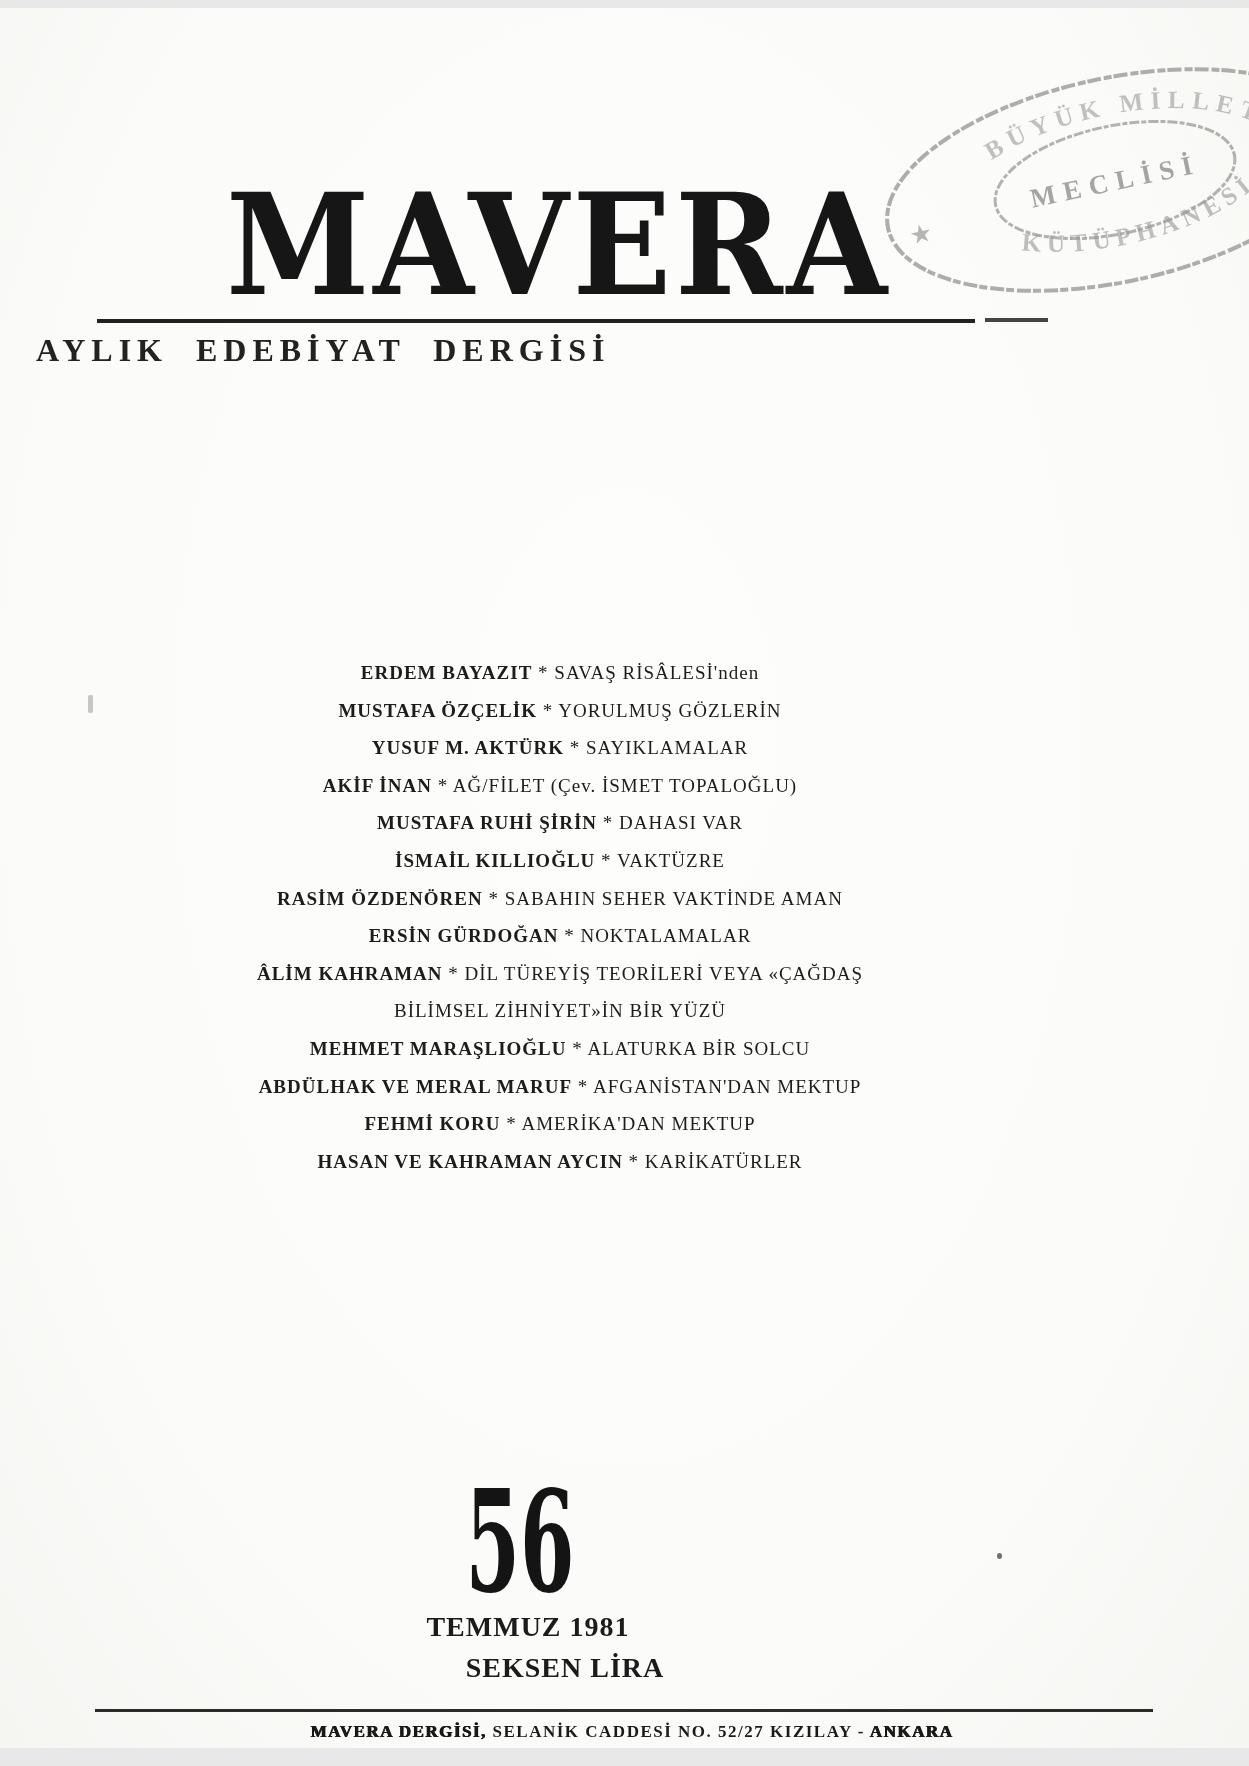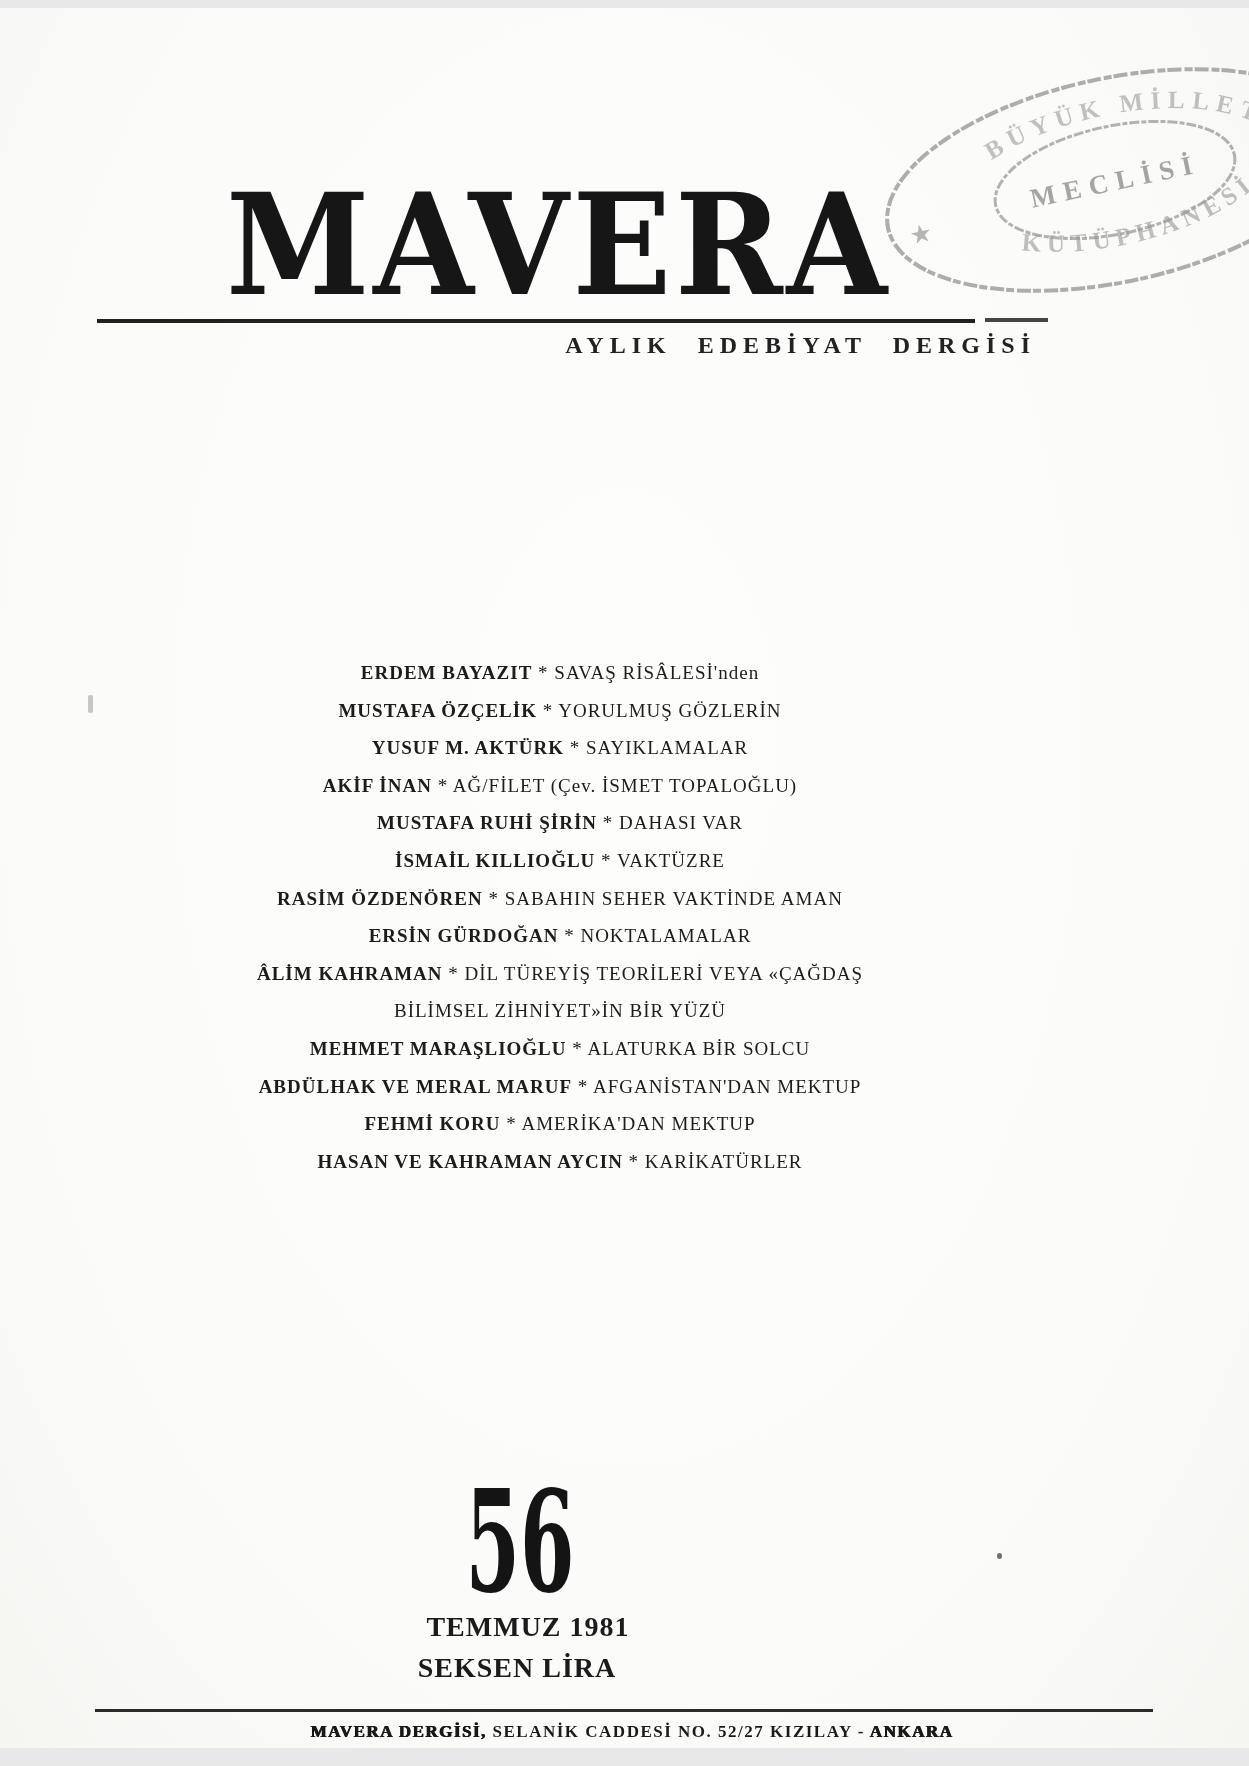--- a/index.html
+++ b/index.html
@@ -38,22 +38,22 @@
   .masthead-rule-b {
     position: absolute;
     left: 985px; top: 310px;
     width: 63px; height: 4px;
     background: #454545;
   }
   .masthead-subtitle {
     position: absolute;
     left: 36px; top: 324px;
     width: 1000px;
-    text-align: right;
-    font-size: 24px;
+    text-align: left;
+    font-size: 32px;
     font-weight: bold;
     letter-spacing: 6px;
     word-spacing: 14px;
     color: #222;
     white-space: nowrap;
   }
 
   
   .stamp {
     position: absolute;
@@ -105,20 +105,21 @@
     letter-spacing: 1px;
   }
   .issue-price {
     position: absolute;
     left: 0; top: 1644px;
     width: 1034px;
     text-align: center;
     font-size: 28px;
     font-weight: bold;
     letter-spacing: 1px;
+    padding-left: 48px;
   }
 
   
   .footer-rule {
     position: absolute;
     left: 95px; top: 1701px;
     width: 1058px; height: 3px;
     background: #2c2b2a;
   }
   .footer-address {

